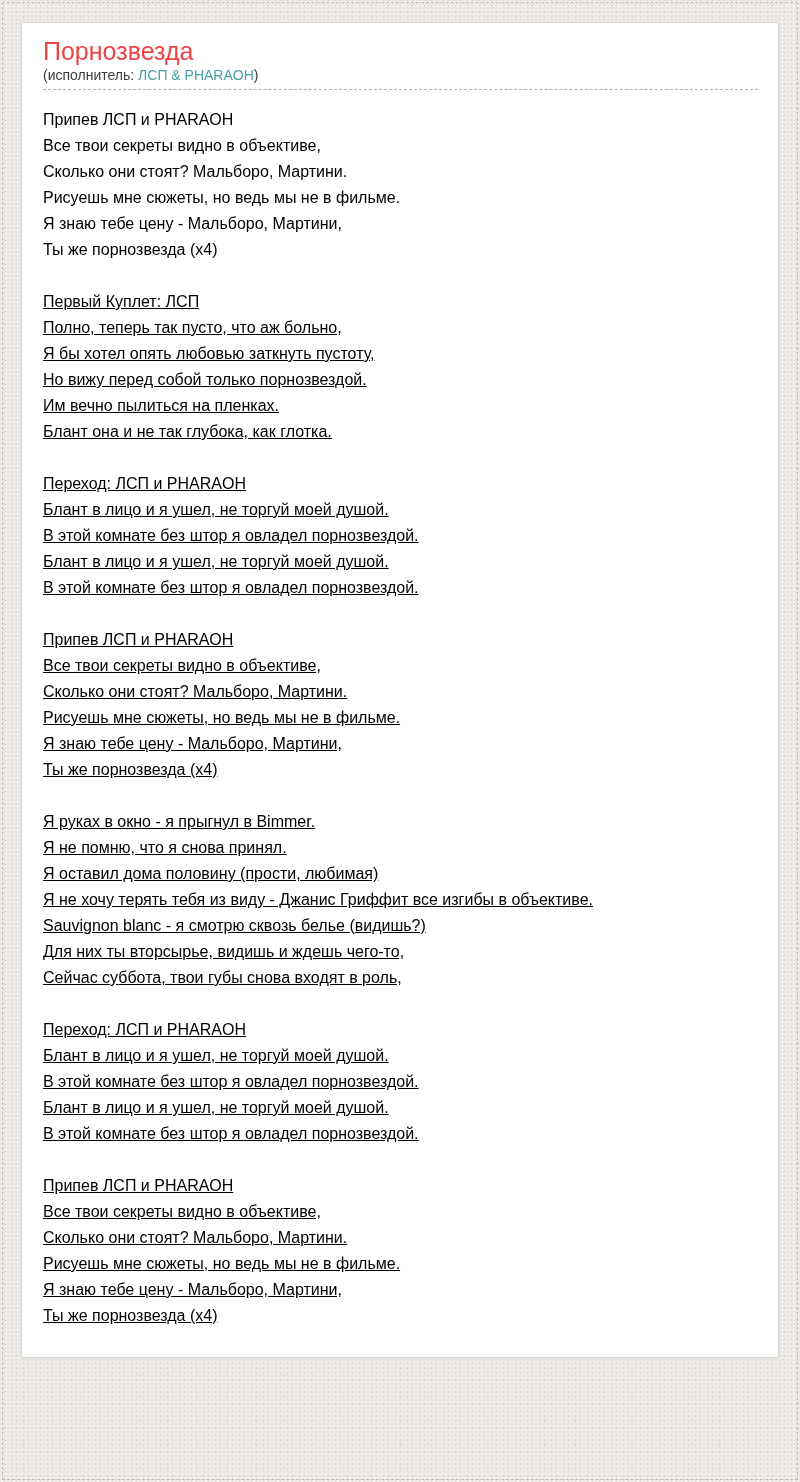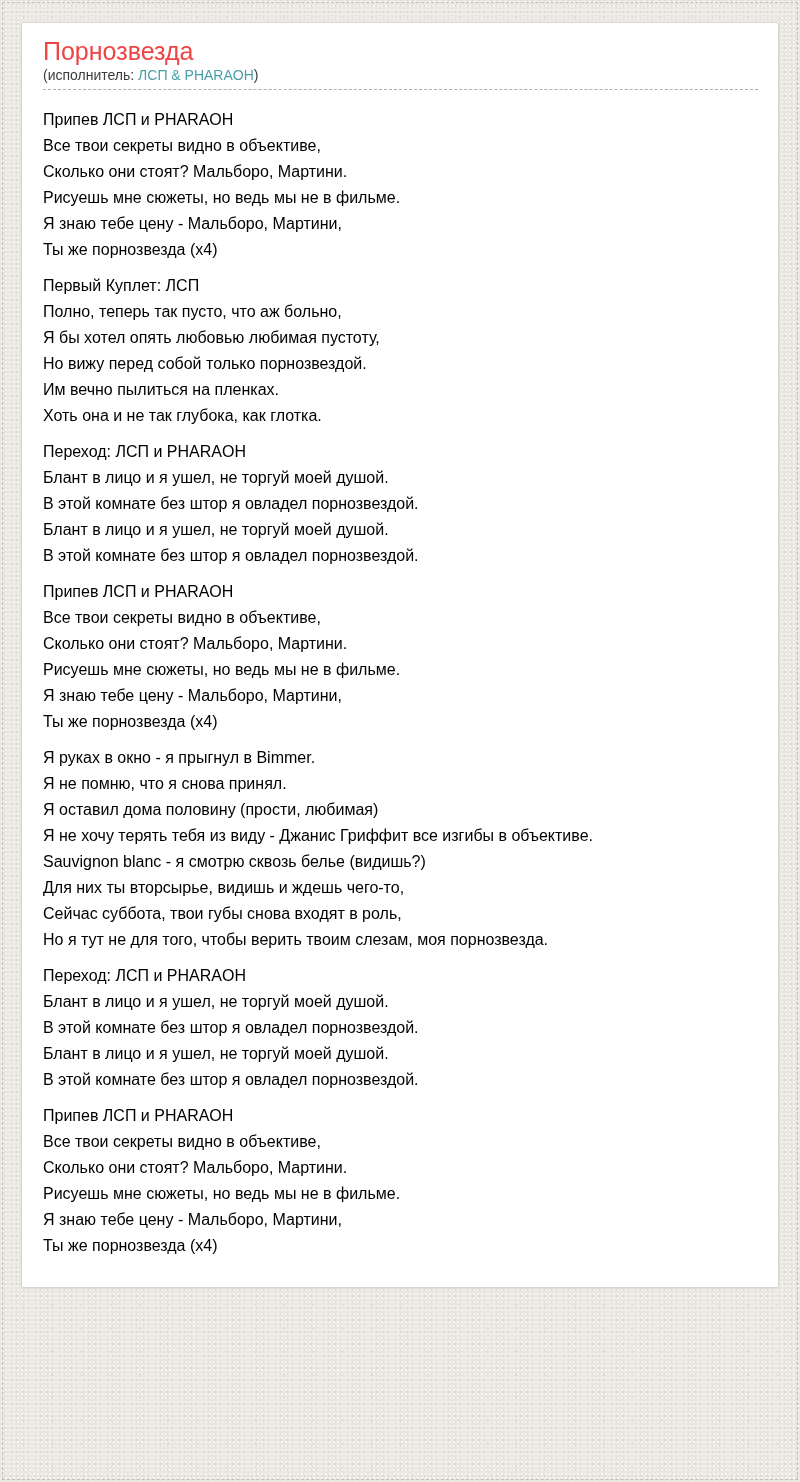--- a/index.html
+++ b/index.html
@@ -49,21 +49,21 @@
     color: #47a0a6;
     text-decoration: none;
     cursor: pointer;
   }
   .lyrics {
     margin-top: 17px;
     font-size: 16px;
     line-height: 26px;
     color: #000000;
   }
-  .block + .block { margin-top: 10px; }
+  .block + .block { margin-top: 26px; text-decoration: underline; }
 </style>
 </head>
 <body>
 
 <div class="page-border"></div>
 
 <div class="card">
   <h1 class="title">Порнозвезда</h1>
   <div class="subtitle"><span>(исполнитель: </span><a class="artist-link" href="#">ЛСП &amp; PHARAOH</a><span>)</span></div>
   <div class="lyrics" id="lyrics">
@@ -71,24 +71,24 @@
         <div class="line">Припев ЛСП и PHARAOH</div>
         <div class="line">Все твои секреты видно в объективе,</div>
         <div class="line">Сколько они стоят? Мальборо, Мартини.</div>
         <div class="line">Рисуешь мне сюжеты, но ведь мы не в фильме.</div>
         <div class="line">Я знаю тебе цену - Мальборо, Мартини,</div>
         <div class="line">Ты же порнозвезда (x4)</div>
       </div>
       <div class="block">
         <div class="line">Первый Куплет: ЛСП</div>
         <div class="line">Полно, теперь так пусто, что аж больно,</div>
-        <div class="line">Я бы хотел опять любовью любимая пустоту,</div>
+        <div class="line">Я бы хотел опять любовью заткнуть пустоту,</div>
         <div class="line">Но вижу перед собой только порнозвездой.</div>
         <div class="line">Им вечно пылиться на пленках.</div>
-        <div class="line">Хоть она и не так глубока, как глотка.</div>
+        <div class="line">Блант она и не так глубока, как глотка.</div>
       </div>
       <div class="block">
         <div class="line">Переход: ЛСП и PHARAOH</div>
         <div class="line">Блант в лицо и я ушел, не торгуй моей душой.</div>
         <div class="line">В этой комнате без штор я овладел порнозвездой.</div>
         <div class="line">Блант в лицо и я ушел, не торгуй моей душой.</div>
         <div class="line">В этой комнате без штор я овладел порнозвездой.</div>
       </div>
       <div class="block">
         <div class="line">Припев ЛСП и PHARAOH</div>
@@ -99,21 +99,20 @@
         <div class="line">Ты же порнозвезда (x4)</div>
       </div>
       <div class="block">
         <div class="line">Я руках в окно - я прыгнул в Bimmer.</div>
         <div class="line">Я не помню, что я снова принял.</div>
         <div class="line">Я оставил дома половину (прости, любимая)</div>
         <div class="line">Я не хочу терять тебя из виду - Джанис Гриффит все изгибы в объективе.</div>
         <div class="line">Sauvignon blanc - я смотрю сквозь белье (видишь?)</div>
         <div class="line">Для них ты вторсырье, видишь и ждешь чего-то,</div>
         <div class="line">Сейчас суббота, твои губы снова входят в роль,</div>
-        <div class="line">Но я тут не для того, чтобы верить твоим слезам, моя порнозвезда.</div>
       </div>
       <div class="block">
         <div class="line">Переход: ЛСП и PHARAOH</div>
         <div class="line">Блант в лицо и я ушел, не торгуй моей душой.</div>
         <div class="line">В этой комнате без штор я овладел порнозвездой.</div>
         <div class="line">Блант в лицо и я ушел, не торгуй моей душой.</div>
         <div class="line">В этой комнате без штор я овладел порнозвездой.</div>
       </div>
       <div class="block">
         <div class="line">Припев ЛСП и PHARAOH</div>

